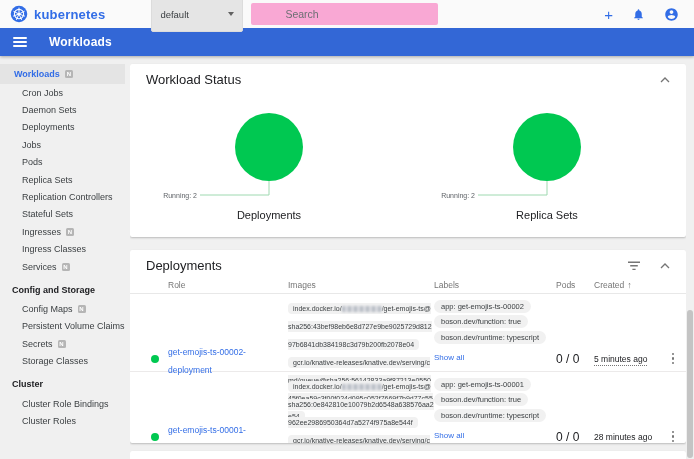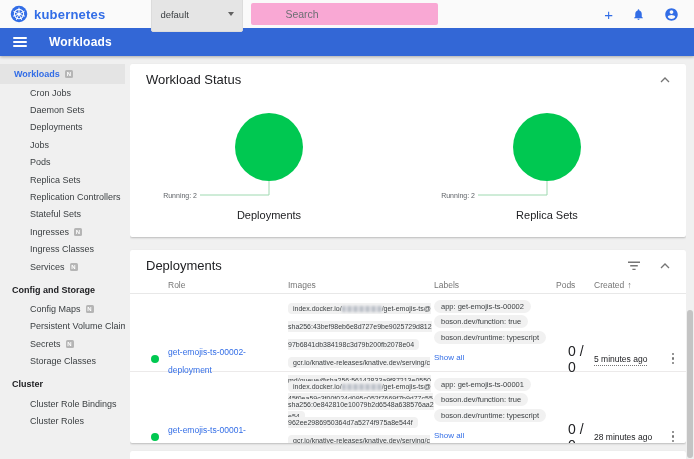--- a/index.html
+++ b/index.html
@@ -22,21 +22,21 @@
   .icon-btn { display:flex; align-items:center; cursor:pointer; }
 
   
   .actionbar { position:absolute; top:28px; left:0; width:694px; height:28px; background:#3367d6; display:flex; align-items:center; z-index:29; box-shadow:0 1px 3px rgba(0,0,0,.3); }
   .hamburger { margin-left:13px; width:14px; display:flex; flex-direction:column; gap:2.6px; cursor:pointer; }
   .hamburger i { display:block; height:1.7px; background:#fff; border-radius:1px; }
   .page-title { margin-left:22px; color:#fff; font-size:12px; font-weight:700; letter-spacing:.2px; }
 
   
   .sidebar { position:absolute; top:56px; left:0; width:125px; bottom:0; padding-top:8px; overflow:hidden; }
-  .nav-item { height:17.4px; display:flex; align-items:center; gap:5px; padding-left:30px; font-size:9px; color:#3c4043; cursor:pointer; white-space:nowrap; }
+  .nav-item { height:17.4px; display:flex; align-items:center; gap:5px; padding-left:22px; font-size:9px; color:#3c4043; cursor:pointer; white-space:nowrap; }
   .nav-item.top { padding-left:14px; height:20px; }
   .nav-item.active { background:#e4e4e4; color:#326de6; font-weight:700; }
   .nav-header { height:15px; margin-top:7px; margin-bottom:3px; display:flex; align-items:center; padding-left:12px; font-size:9px; font-weight:700; color:#202124; }
   .nbadge { display:inline-flex; align-items:center; justify-content:center; width:8px; height:8px; background:#b5b5b5; color:#fff; border-radius:1.5px; font-size:6px; font-weight:700; flex:none; }
 
   
   .main { position:absolute; left:130px; top:56px; right:8px; bottom:0; overflow:hidden; }
   .card { background:#fff; border-radius:2px; box-shadow:0 1px 2px rgba(0,0,0,.22); }
   .card-header { display:flex; align-items:center; padding:8px 16px 4px 16px; }
   .card-title { font-size:13px; font-weight:500; color:#202124; }
@@ -61,21 +61,21 @@
   .row-h78 { height:78px; }
   .row-h75 { height:75px; }
   .cell-status { display:flex; justify-content:center; }
   .status-dot { width:8px; height:8px; border-radius:50%; background:#00c851; }
   .name-link { font-size:8.5px; color:#326de6; cursor:pointer; line-height:1.2; }
   .cell-images, .cell-labels { align-self:start; padding-top:3px; }
   .img-chip { background:#f1f1f1; border-radius:4px; padding:2px 5px; margin:2px 6px 2px 0; font-size:7px; line-height:8.4px; color:#3c4043; word-break:break-all; max-width:140px; }
   .redacted { display:inline-block; width:40px; height:6px; border-radius:1px; background:repeating-linear-gradient(90deg,#b9bec6 0 3px,#d8dadf 3px 6px); filter:blur(1.2px); vertical-align:middle; }
   .lbl-chip { display:table; background:#f1f1f1; border-radius:8px; padding:2px 7px; margin:2.5px 0; font-size:7.5px; color:#3c4043; white-space:nowrap; }
   .show-all { font-size:8px; color:#326de6; margin-top:3px; cursor:pointer; display:inline-block; }
-  .cell-pods { font-size:14px; color:#202124;margin-left:12px; }
+  .cell-pods { font-size:12px; color:#202124; }
   .cell-created { font-size:8.5px; color:#202124; }
   .created-val { border-bottom:1px dotted #757575; padding-bottom:1px; }
   .kebab { justify-self:center; display:flex; flex-direction:column; gap:2px; cursor:pointer; padding:3px; }
   .kebab i { width:2.5px; height:2.5px; border-radius:50%; background:#757575; display:block; }
 
   #card-next { margin-top:8px; height:14px; }
 
   
   .scroll-thumb { position:absolute; right:1px; top:310px; width:6px; height:148px; background:#c4c4c4; border-radius:3px; z-index:40; }
 

